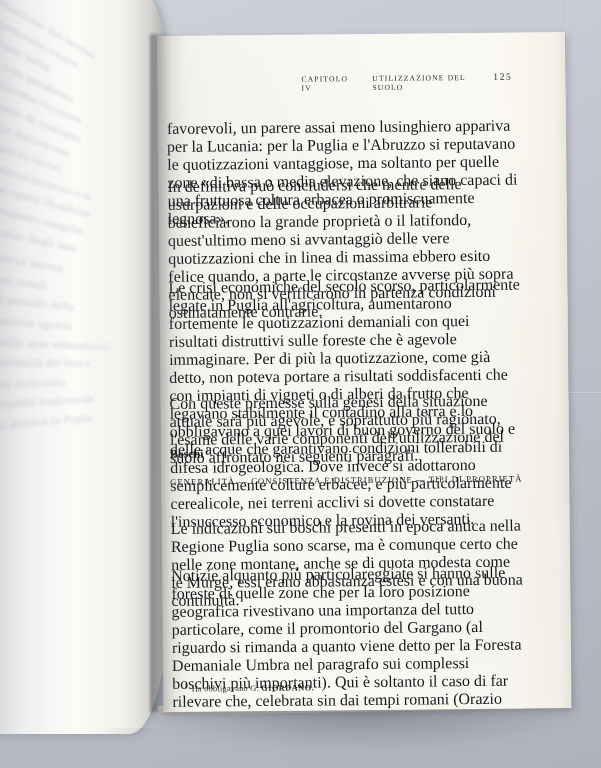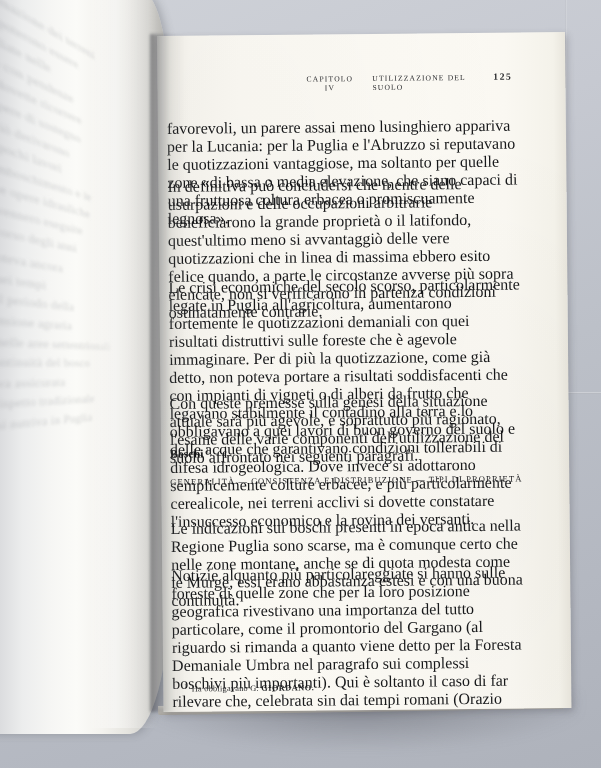--- a/index.html
+++ b/index.html
@@ -178,28 +178,27 @@
     left: 0;
     top: 38px;
     width: 352px;
     display: flex;
     align-items: baseline;
     font-size: 7.6px;
     letter-spacing: 1.15px;
     color: #2b2c2f;
     text-transform: uppercase;
   }
-  .running-head .rh-chapter { margin-left: 135px; text-align: center; }
+  .running-head .rh-chapter { margin-left: 135px; }
   .running-head .rh-title { margin-left: 14px; }
   .running-head .rh-folio {
     margin-left: auto;
     margin-right: 6px;
     font-size: 9.6px;
     letter-spacing: 1.6px;
-    font-weight: bold;
   }
 
   .para-group { position: absolute; left: 0; width: 352px; }
 
   #para1 { top: 68px; }
   #para2 { top: 126px; }
   #para3 { top: 227px; }
   #para4 { top: 343px; }
 
   .sec-title {

